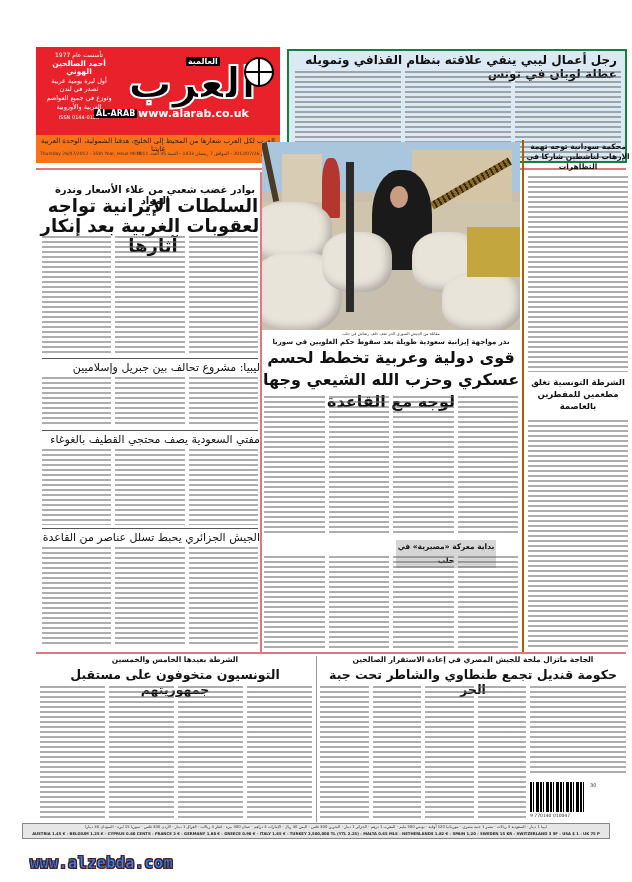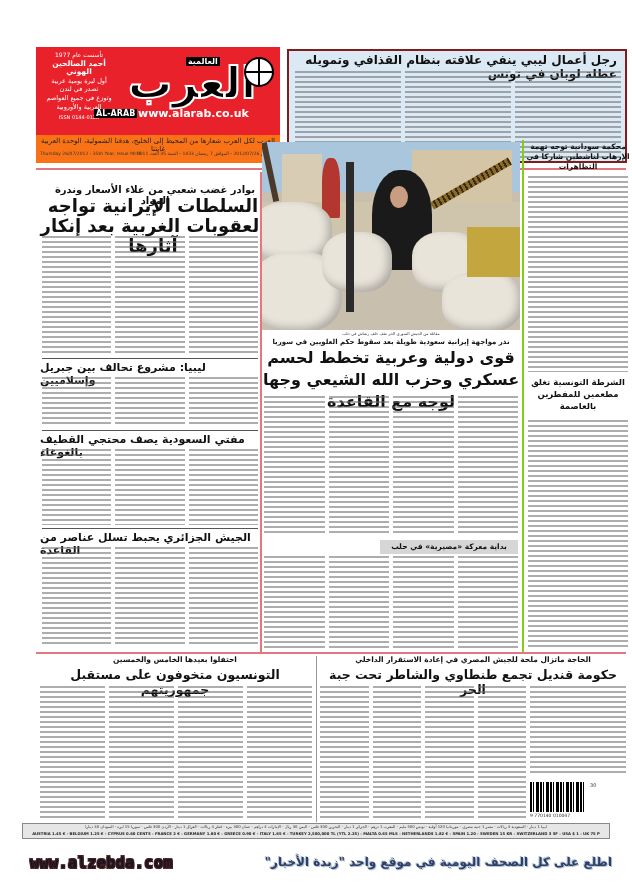--- a/index.html
+++ b/index.html
@@ -21,31 +21,31 @@
   .mh-globe::before { content: ""; position: absolute; left: 12px; top: -2px; width: 2px; height: 30px; background: #000; }
   .mh-globe::after { content: ""; position: absolute; left: -2px; top: 12px; width: 30px; height: 2px; background: #000; }
   .mh-alarab { position: absolute; left: 58px; top: 62px; font-size: 8px; font-weight: bold; color: #fff; background: #000; padding: 0 2px; }
   .mh-url { position: absolute; left: 102px; top: 60px; font-size: 11px; font-weight: bold; color: #fff; }
   .mh-strip { position: absolute; left: 16px; top: 95px; width: 244px; height: 28px; background: #f97316; padding-left: 6px; }
   .mh-slogan { position: absolute; left: 4px; top: 2px; width: 236px; font-size: 7px; text-align: center; direction: rtl; color: #222; }
   .mh-date { position: absolute; left: 4px; top: 16px; font-size: 4.5px; color: #333; }
   .mh-date-ar { position: absolute; right: 4px; top: 16px; font-size: 4.5px; color: #333; direction: rtl; }
 
   
-  .topbox { position: absolute; left: 267px; top: 9px; width: 340px; height: 114px; background: #dbe9f5; border: 2px solid #7f1d1d; }
+  .topbox { position: absolute; left: 267px; top: 9px; width: 340px; height: 114px; background: #dbe9f5; border: 2px solid #15803d; }
   .topbox-title { position: absolute; right: 8px; top: 2px; font-size: 12px; font-weight: bold; direction: rtl; }
   .cols { position: absolute; display: flex; gap: 4px; direction: rtl; }
   .col { flex: 1; font-size: 3.6px; line-height: 5.2px; color: #333; text-align: justify; overflow: hidden; direction: rtl; }
   .col .fill { display: block; height: 100%; background: repeating-linear-gradient(180deg, #6a6a6a 0 2px, transparent 2px 5px); opacity: 0.55; }
 
   
   .iran-kicker { position: absolute; left: 30px; top: 144px; width: 210px; text-align: center; font-size: 10px; font-weight: bold; direction: rtl; }
   .iran-title { position: absolute; left: 20px; top: 156px; width: 226px; text-align: center; font-size: 18px; font-weight: bold; line-height: 20px; direction: rtl; }
 
-  .headline-md { position: absolute; text-align: left; font-weight: bold; direction: rtl; }
+  .headline-md { position: absolute; text-align: right; font-weight: normal; direction: rtl; }
 
   
   .photo { position: absolute; left: 262px; top: 142px; width: 258px; height: 188px; overflow: hidden; background: #c9bfae; }
   .photo .sky { position: absolute; left: 0; top: 0; width: 100%; height: 50px; background: #a9c6dc; }
   .photo .bld { position: absolute; background: #d8cdb4; }
   .photo .ground { position: absolute; left: 0; top: 60px; width: 100%; height: 40px; background: #cfc4ac; }
   .photo .sack { position: absolute; background: #e9e4da; border-radius: 40%; box-shadow: inset -4px -4px 8px rgba(0,0,0,0.25); }
   .photo .woman { position: absolute; left: 110px; top: 28px; width: 60px; height: 100px; background: #1a1a1a; border-radius: 45% 45% 10% 10%; }
   .photo .face { position: absolute; left: 128px; top: 44px; width: 18px; height: 22px; background: #c99d82; border-radius: 50%; }
   .photo .gun { position: absolute; left: 84px; top: 20px; width: 8px; height: 150px; background: #2b2b2b; }
@@ -54,40 +54,40 @@
   .photo .man { position: absolute; left: 12px; top: 16px; width: 18px; height: 60px; background: #b3372e; border-radius: 40% 40% 5% 5%; }
   .photo .pole { position: absolute; left: 5px; top: 0; width: 6px; height: 60px; background: #4a3a2a; transform: rotate(-12deg); }
 
   .caption { position: absolute; left: 262px; top: 331px; width: 258px; text-align: center; font-size: 4px; color: #333; direction: rtl; }
   .main-kicker { position: absolute; left: 262px; top: 338px; width: 258px; text-align: center; font-size: 7px; font-weight: bold; direction: rtl; }
   .main-title { position: absolute; left: 258px; top: 347px; width: 266px; text-align: center; font-size: 16px; font-weight: bold; line-height: 22px; direction: rtl; }
 
   .grey-head { position: absolute; background: #d6d6d6; text-align: center; font-size: 7.5px; font-weight: bold; direction: rtl; line-height: 14px; }
 
   
-  .right-col { position: absolute; left: 524px; top: 140px; width: 106px; height: 515px; border-left: 2px solid #84cc16; }
+  .right-col { position: absolute; left: 524px; top: 140px; width: 106px; height: 515px; border-left: 2px solid #a16207; }
   .right-title { position: absolute; left: 2px; width: 104px; text-align: center; font-weight: bold; direction: rtl; }
 
   .rule-red { position: absolute; height: 2px; background: #e3767e; }
   .rule-dark { position: absolute; height: 1px; background: #555; }
   .vrule { position: absolute; width: 1px; background: #999; }
 
   .bottom-kicker { position: absolute; text-align: center; font-weight: bold; direction: rtl; }
 
   .barcode { position: absolute; left: 530px; top: 782px; width: 72px; height: 38px; }
   .barcode .bars { position: absolute; left: 0; top: 0; width: 56px; height: 30px; background: repeating-linear-gradient(90deg, #000 0 2px, #fff 2px 3px, #000 3px 4px, #fff 4px 6px, #000 6px 9px, #fff 9px 10px); }
   .barcode .num { position: absolute; left: 0; top: 31px; font-size: 4.5px; color: #333; }
   .barcode .issue { position: absolute; left: 60px; top: 0; font-size: 5px; color: #333; }
 
   .prices { position: absolute; left: 22px; top: 823px; width: 588px; height: 16px; background: #e6e6e6; border: 1px solid #888; }
   .prices .ar { font-size: 3.8px; text-align: center; direction: rtl; color: #333; line-height: 6px; }
   .prices .en { font-size: 3.8px; text-align: center; color: #222; line-height: 7px; font-weight: bold; }
 
   .promo { position: absolute; left: 0; top: 848px; width: 632px; height: 30px; }
-  .promo-url { position: absolute; left: 30px; top: 6px; font-family: "DejaVu Sans Mono", monospace; font-weight: bold; font-size: 15px; color: #0f172a; -webkit-text-stroke: 0.4px #3a1a1a; text-shadow: 1px 1px 0 #4a2020, -1px -1px 0 #4a2020, 1px -1px 0 #4a2020, -1px 1px 0 #4a2020; letter-spacing: 0.5px; }
+  .promo-url { position: absolute; left: 30px; top: 6px; font-family: "DejaVu Sans Mono", monospace; font-weight: bold; font-size: 15px; color: #3b82f6; -webkit-text-stroke: 0.4px #3a1a1a; text-shadow: 1px 1px 0 #4a2020, -1px -1px 0 #4a2020, 1px -1px 0 #4a2020, -1px 1px 0 #4a2020; letter-spacing: 0.5px; }
   .promo-text { position: absolute; right: 20px; top: 7px; font-weight: bold; font-size: 12px; color: #2d3f66; direction: rtl; text-shadow: 1px 1px 0 #b6c4d8, -1px -1px 0 #b6c4d8; }
 </style>
 </head>
 <body>
 
 <div class="page">
 
   <div class="masthead">
     <div class="mh-founder">
       <div class="yr">تأسست عام 1977</div>
@@ -217,21 +217,21 @@
         <span class="fill"></span>
       </div>
     <div class="col">
         <span class="fill"></span>
       </div>
     <div class="col">
         <span class="fill"></span>
       </div>
   </div>
 
-  <div class="grey-head" style="left:360px; top:500px; width:138px;">بداية معركة «مصيرية» في حلب</div>
+  <div class="grey-head" style="left:376px; top:500px; width:100px;">بداية معركة «مصيرية» في حلب</div>
   <div class="cols" style="left:244px; top:516px; width:254px; height:92px;">
     <div class="col">
         <span class="fill"></span>
       </div>
     <div class="col">
         <span class="fill"></span>
       </div>
     <div class="col">
         <span class="fill"></span>
       </div>
@@ -250,21 +250,21 @@
     <div class="right-title" style="top:236px; font-size:8.5px; line-height:12px;">الشرطة التونسية تغلق مطعمين للمفطرين بالعاصمة</div>
     <div class="cols" style="left:4px; top:280px; width:100px; height:228px;">
       <div class="col">
           <span class="fill"></span>
         </div>
     </div>
   </div>
 
   <div class="rule-red" style="left:16px; top:612px; width:590px;"></div>
 
-  <div class="bottom-kicker" style="left:300px; top:615px; width:306px; font-size:7.5px;">الحاجة ماتزال ملحة للجيش المصري في إعادة الاستقرار الداخلي</div>
+  <div class="bottom-kicker" style="left:300px; top:615px; width:306px; font-size:7.5px;">الحاجة ماتزال ملحة للجيش المصري في إعادة الاستقرار الصالحين</div>
   <div class="bottom-kicker" style="left:300px; top:627px; width:306px; font-size:12.5px;">حكومة قنديل تجمع طنطاوي والشاطر تحت جبة الحر</div>
   <div class="cols" style="left:300px; top:646px; width:206px; height:134px;">
     <div class="col">
         <span class="fill"></span>
       </div>
     <div class="col">
         <span class="fill"></span>
       </div>
     <div class="col">
         <span class="fill"></span>
@@ -274,21 +274,21 @@
       </div>
   </div>
   <div class="cols" style="left:510px; top:646px; width:96px; height:88px;">
     <div class="col">
         <span class="fill"></span>
       </div>
   </div>
 
   <div class="vrule" style="left:296px; top:616px; height:166px;"></div>
 
-  <div class="bottom-kicker" style="left:16px; top:615px; width:278px; font-size:7.5px;">احتفلوا بعيدها الخامس والخمسين</div>
+  <div class="bottom-kicker" style="left:16px; top:615px; width:278px; font-size:7.5px;">الشرطة بعيدها الخامس والخمسين</div>
   <div class="bottom-kicker" style="left:16px; top:627px; width:278px; font-size:12.5px;">التونسيون متخوفون على مستقبل جمهوريتهم</div>
   <div class="cols" style="left:20px; top:646px; width:272px; height:134px;">
     <div class="col">
         <span class="fill"></span>
       </div>
     <div class="col">
         <span class="fill"></span>
       </div>
     <div class="col">
         <span class="fill"></span>
@@ -305,14 +305,13 @@
   </div>
 
   <div class="prices" style="left:2px; top:783px;">
     <div class="ar">ليبيا 1 دينار - السعودية 4 ريالات - مصر 1 جنيه مصري - موريتانيا 120 أوقية - تونس 500 مليم - المغرب 1 درهم - الجزائر 1 دينار - البحرين 300 فلس - اليمن 30 ريال - الإمارات 4 دراهم - عمان 300 بيزة - قطر 4 ريالات - العراق 1 دينار - الأردن 300 فلس - سوريا 15 ليرة - السودان 30 دينارا</div>
     <div class="en">AUSTRIA 1.45 € - BELGIUM 1.25 € - CYPRUS 0.60 CENTS - FRANCE 2 € - GERMANY 1.80 € - GREECE 0.90 € - ITALY 1.65 € - TURKEY 2,500,000 TL (YTL 2.25) - MALTA 0.65 MLS - NETHERLANDS 1.82 € - SPAIN 1.20 - SWEDEN 15 KR - SWITZERLAND 3 SF - USA $ 1 - UK 75 P</div>
   </div>
 </div>
 
 <div class="promo">
   <span class="promo-url">www.alzebda.com</span>
-  <span class="promo-text">اطلع على كل الصحف اليومية في موقع واحد "زبدة الأخبار"</span>
 </div>
 
 </body></html>

